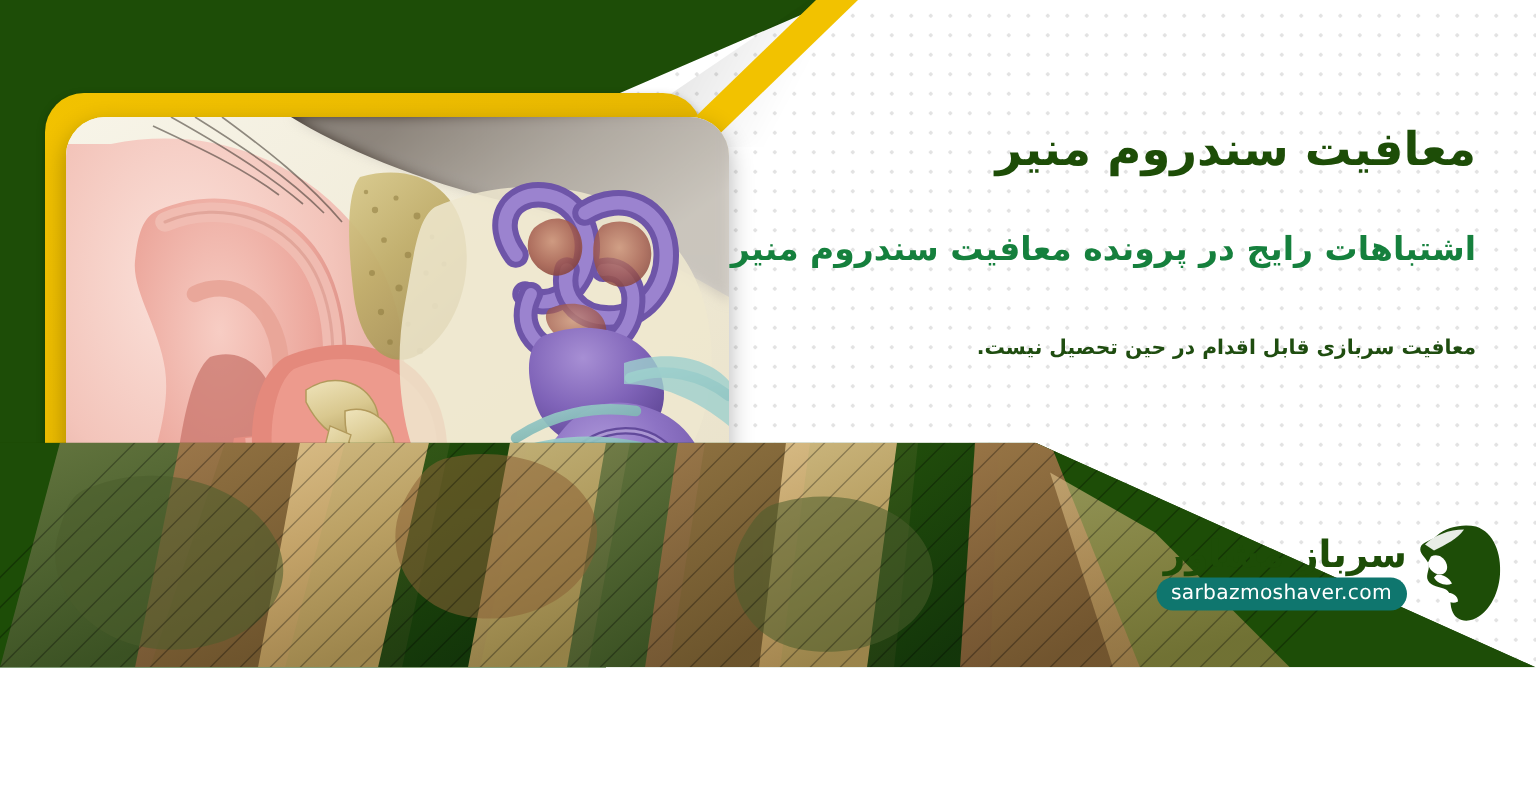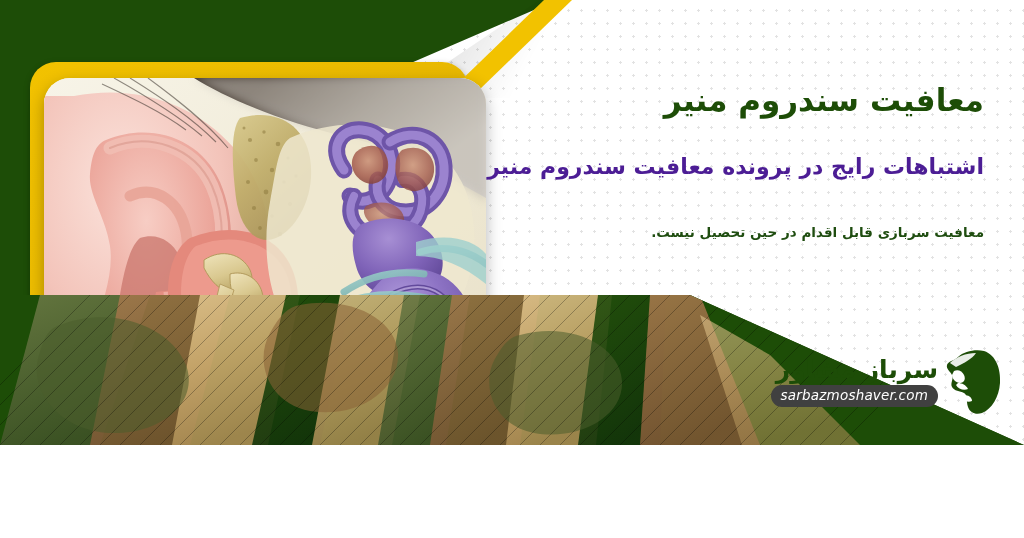--- a/index.html
+++ b/index.html
@@ -77,21 +77,21 @@
   .title{
     position:absolute;right:40px;top:80px;width:560px;
     text-align:right;direction:rtl;
     font-size:31px;font-weight:bold;letter-spacing:-.2px;
     color:#1d4d07;line-height:1.35;
   }
   .subtitle{
     position:absolute;right:40px;top:150px;width:560px;
     text-align:right;direction:rtl;
     font-size:22px;font-weight:bold;
-    color:#4c1d95;line-height:1.5;
+    color:#15803d;line-height:1.5;
   }
   .bodytext{
     position:absolute;right:40px;top:215px;width:530px;
     text-align:right;direction:rtl;
     font-size:13.5px;font-weight:bold;
     color:#1f4d10;line-height:2.65;
   }
   .bodytext .ln{display:block;}
   .bodytext .ln.l2{padding-left:130px;}
 
@@ -101,23 +101,23 @@
     display:flex;align-items:center;gap:6px;direction:rtl;
   }
   .logo .wordmark{
     display:flex;flex-direction:column;align-items:flex-start;gap:3px;
   }
   .logo .brand{
     font-size:25px;font-weight:bold;color:#1d4d07;direction:rtl;
     letter-spacing:-.5px;line-height:1;white-space:nowrap;
   }
   .logo .pill{
-    background:#404040;color:#ffffff;border-radius:11px;
+    background:#0f766e;color:#ffffff;border-radius:11px;
     padding:2px 10px 3px;font-size:13.5px;letter-spacing:.2px;
-    direction:ltr;line-height:1.25;white-space:nowrap;font-style:italic;
+    direction:ltr;line-height:1.25;white-space:nowrap;
   }
   .logo .head{flex:0 0 auto;width:58px;height:66px;}
 </style>
 </head>
 <body>
 
 <div id="stage">
 
   <div class="dots"></div>
 

